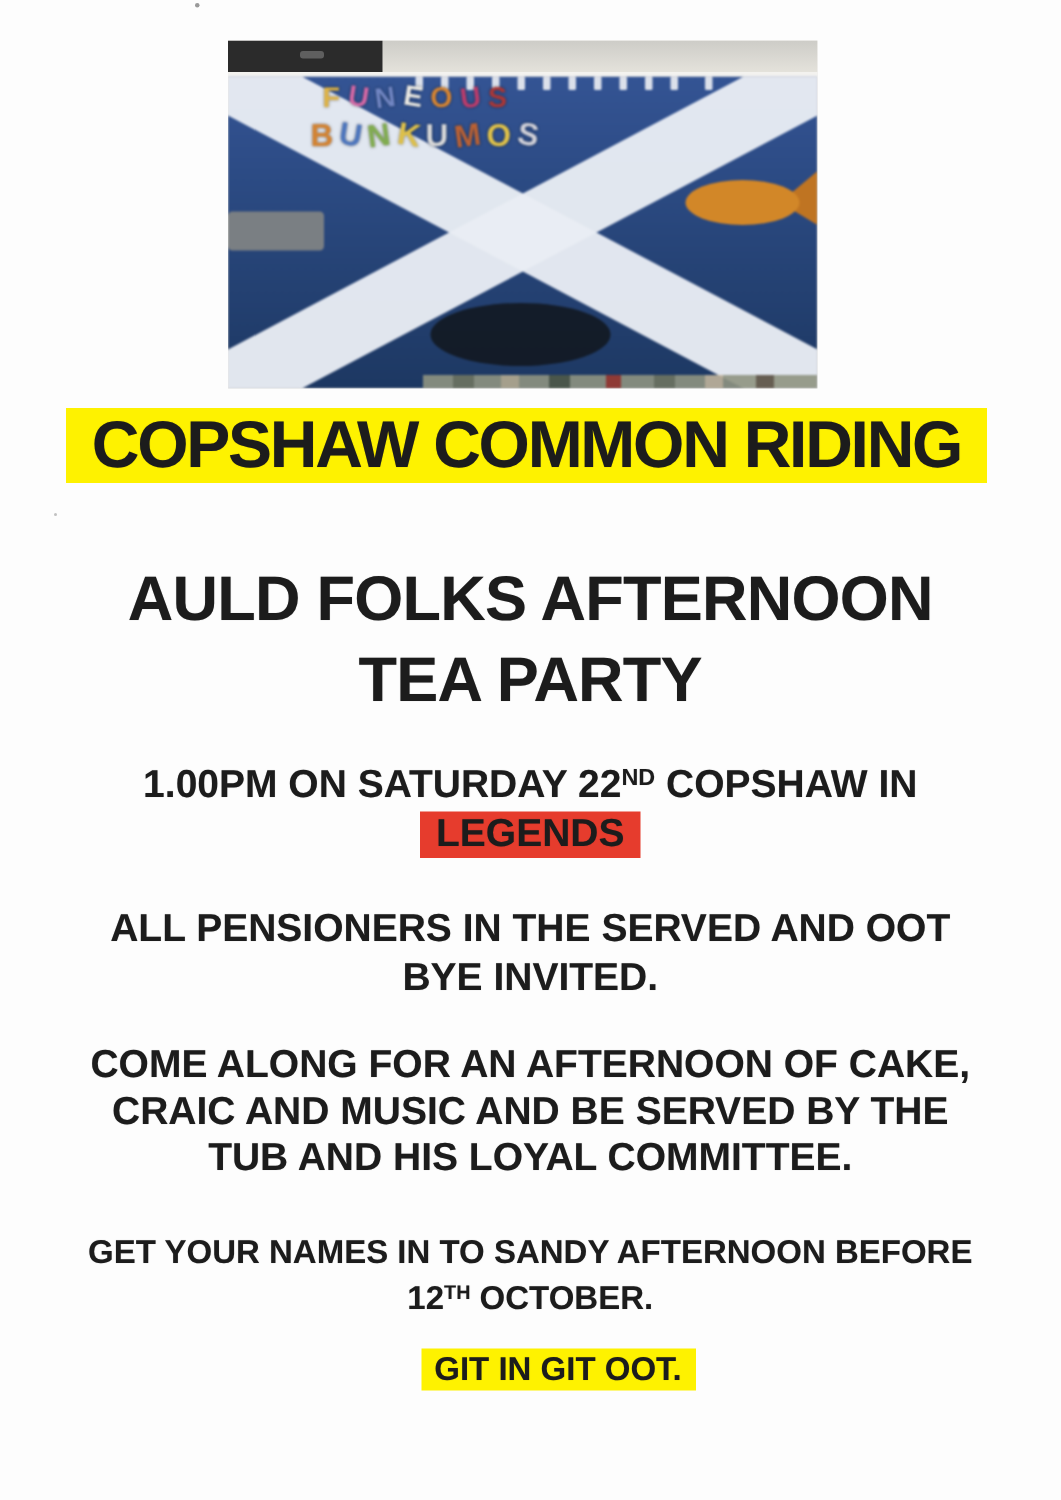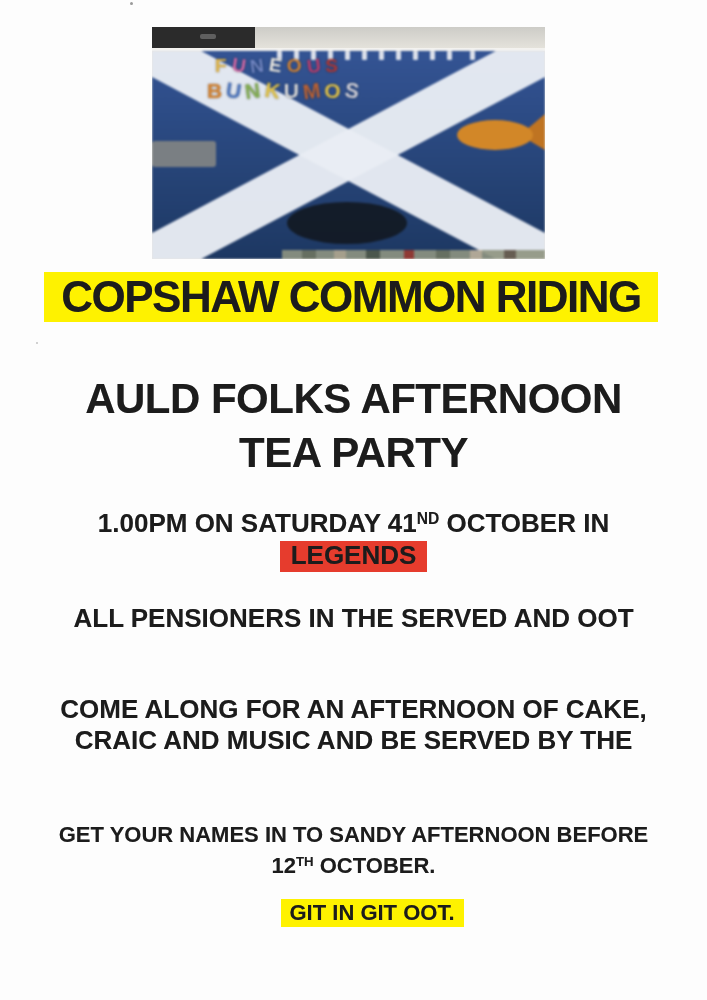--- a/index.html
+++ b/index.html
@@ -114,36 +114,38 @@
   <div class="title-bar">
     <span>COPSHAW COMMON RIDING</span>
   </div>
 
   <div class="txt heading">
     <div>AULD FOLKS AFTERNOON</div>
     <div>TEA PARTY</div>
   </div>
 
   <div class="txt when">
-    <span>1.00PM ON SATURDAY 41</span><span class="sup">ND</span><span> OCTOBER IN</span>
+    <span>1.00PM ON SATURDAY 22</span><span class="sup">ND</span><span> COPSHAW IN</span>
   </div>
 
   <div class="txt venue-row">
     <span class="venue-box">
       <span>LEGENDS</span>
     </span>
   </div>
 
   <div class="txt invitees">
     <div>ALL PENSIONERS IN THE SERVED AND OOT</div>
+    <div>BYE INVITED.</div>
   </div>
 
   <div class="txt description">
     <div>COME ALONG FOR AN AFTERNOON OF CAKE,</div>
     <div>CRAIC AND MUSIC AND BE SERVED BY THE</div>
+    <div>TUB AND HIS LOYAL COMMITTEE.</div>
   </div>
 
   <div class="txt rsvp">
     <div>GET YOUR NAMES IN TO SANDY AFTERNOON BEFORE</div>
     <div>
       <span>12</span><span class="sup">TH</span><span> OCTOBER.</span>
     </div>
   </div>
 
   <div class="txt footer-row">

